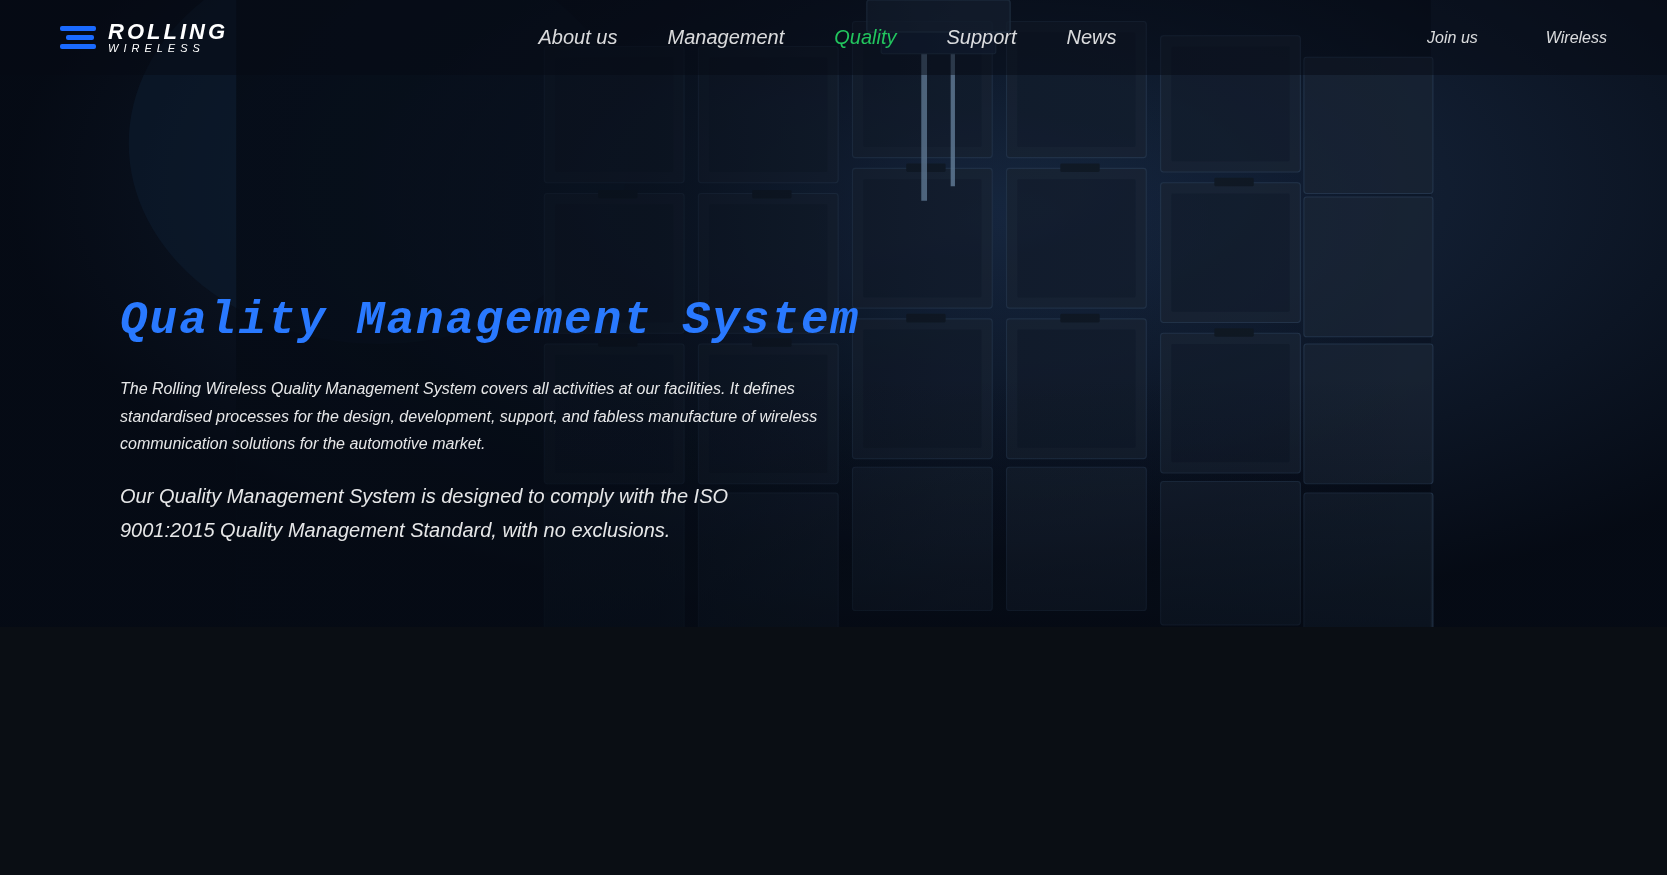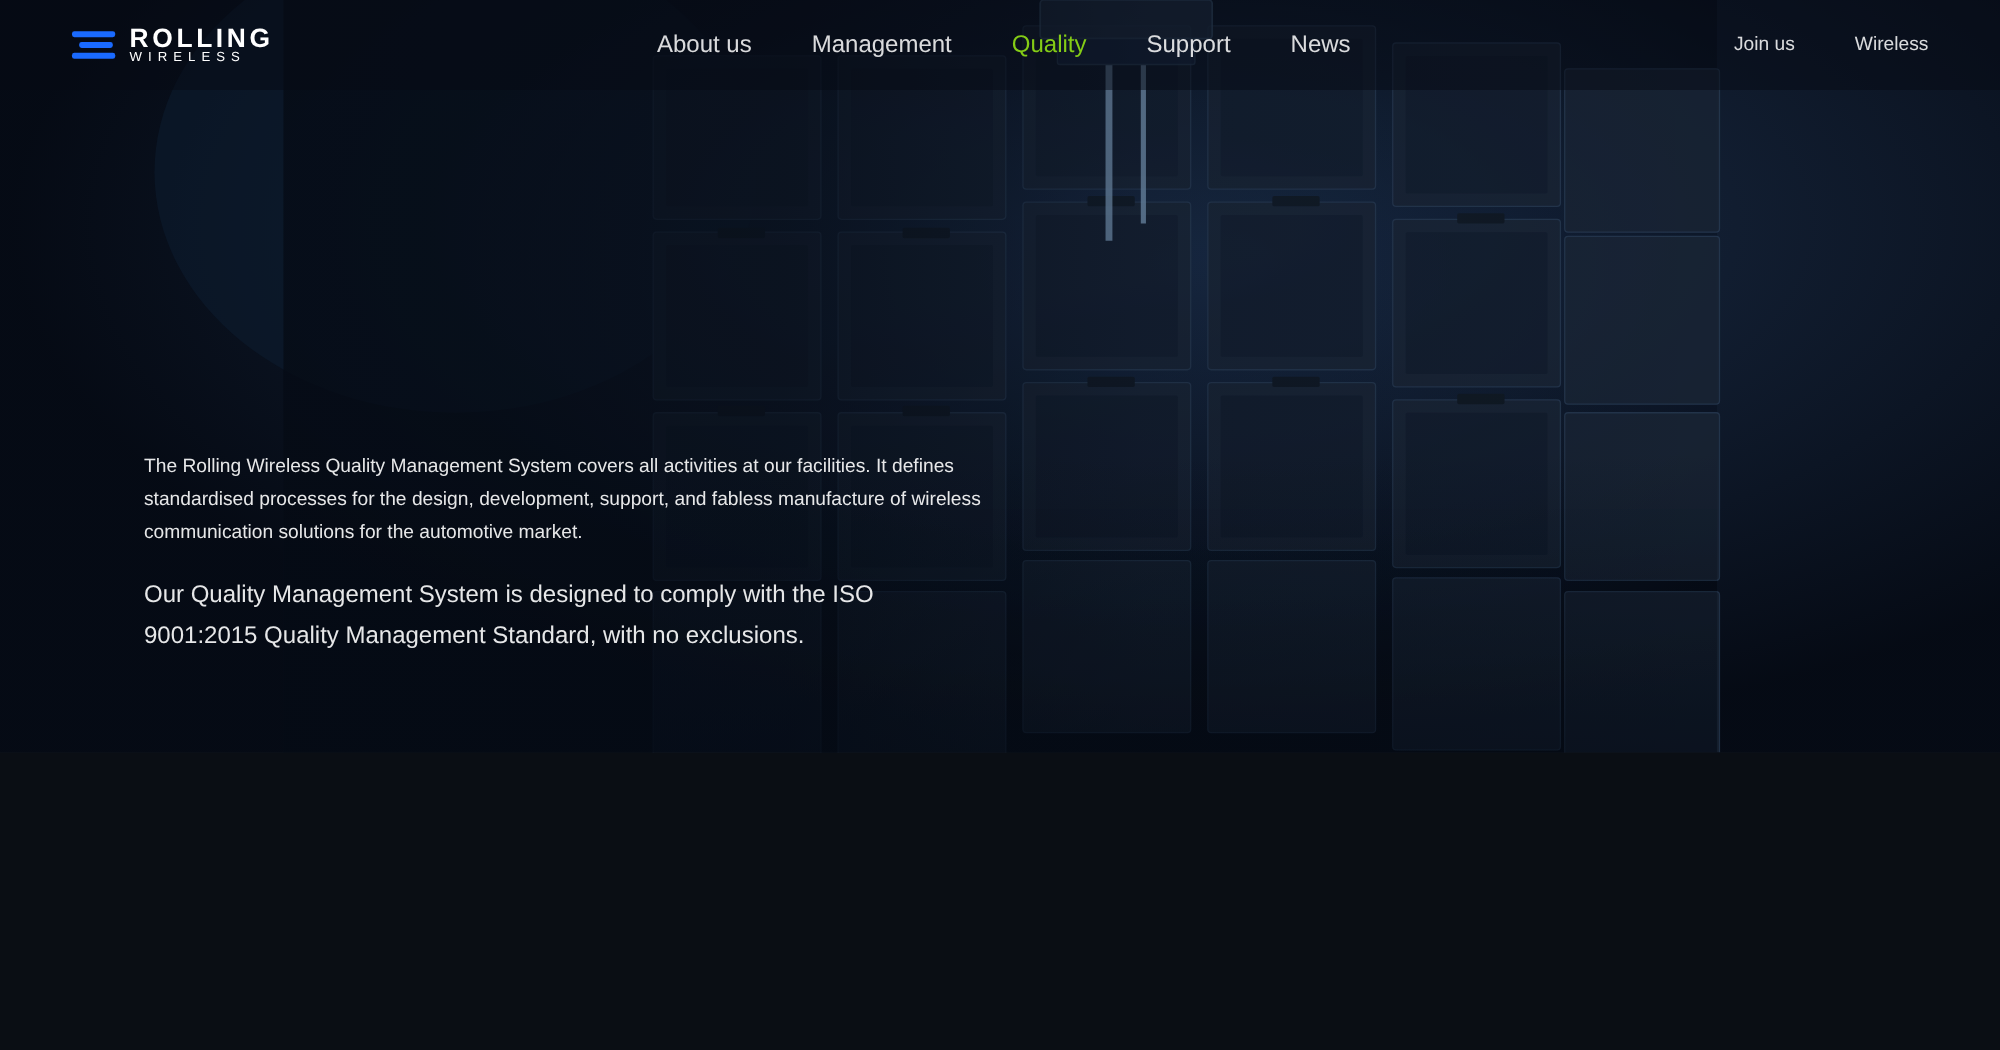--- a/index.html
+++ b/index.html
@@ -14,20 +14,21 @@
       position: relative;
     }
 
     
     .hero {
       position: relative;
       width: 1667px;
       height: 627px;
       background: #0d1520;
       overflow: hidden;
+      font-style: italic;
     }
 
     
     .hero-bg {
       position: absolute;
       inset: 0;
       background:
         radial-gradient(ellipse at 60% 30%, rgba(30, 50, 80, 0.8) 0%, rgba(5, 10, 20, 0.95) 70%);
       z-index: 0;
     }
@@ -109,28 +110,28 @@
     }
 
     .nav-links a {
       text-decoration: none;
       font-size: 20px;
       color: rgba(255,255,255,0.85);
       transition: color 0.2s;
     }
 
     .nav-links a.active {
-      color: #84cc16;
+      color: #22c55e;
       text-align: right;
     }
 
     .nav-right {
       display: flex;
       align-items: center;
-      gap: 50px;
+      gap: 68px;
     }
 
     .nav-right a {
       text-decoration: none;
       font-size: 16px;
       color: rgba(255,255,255,0.85);
     }
 
     
     .hero-content {
@@ -303,17 +304,18 @@
       <li><a href="#">News</a></li>
     </ul>
 
     <div class="nav-right">
       <a href="#">Join us</a>
       <a href="#">Wireless</a>
     </div>
   </nav>
 
   <div class="hero-content">
+    <h1 class="hero-title">Quality Management System</h1>
     <p class="hero-desc">The Rolling Wireless Quality Management System covers all activities at our facilities. It defines standardised processes for the design, development, support, and fabless manufacture of wireless communication solutions for the automotive market.</p>
     <p class="hero-desc2">Our Quality Management System is designed to comply with the ISO 9001:2015 Quality Management Standard, with no exclusions.</p>
   </div>
 
 </div>
 
 </body></html>

